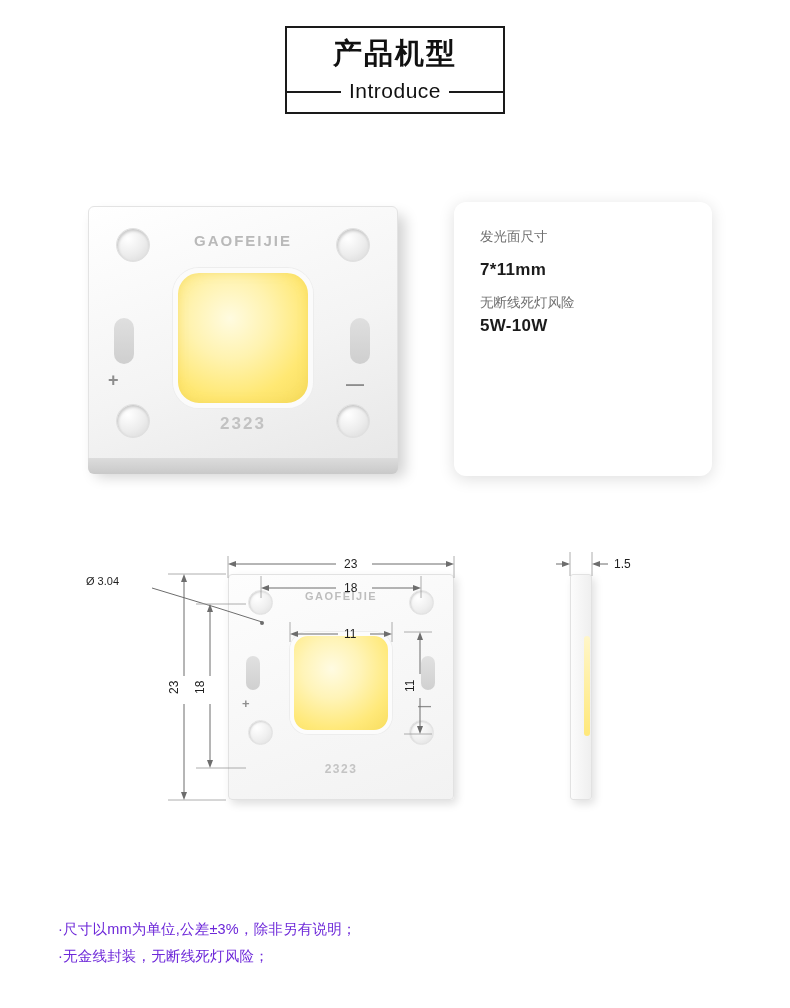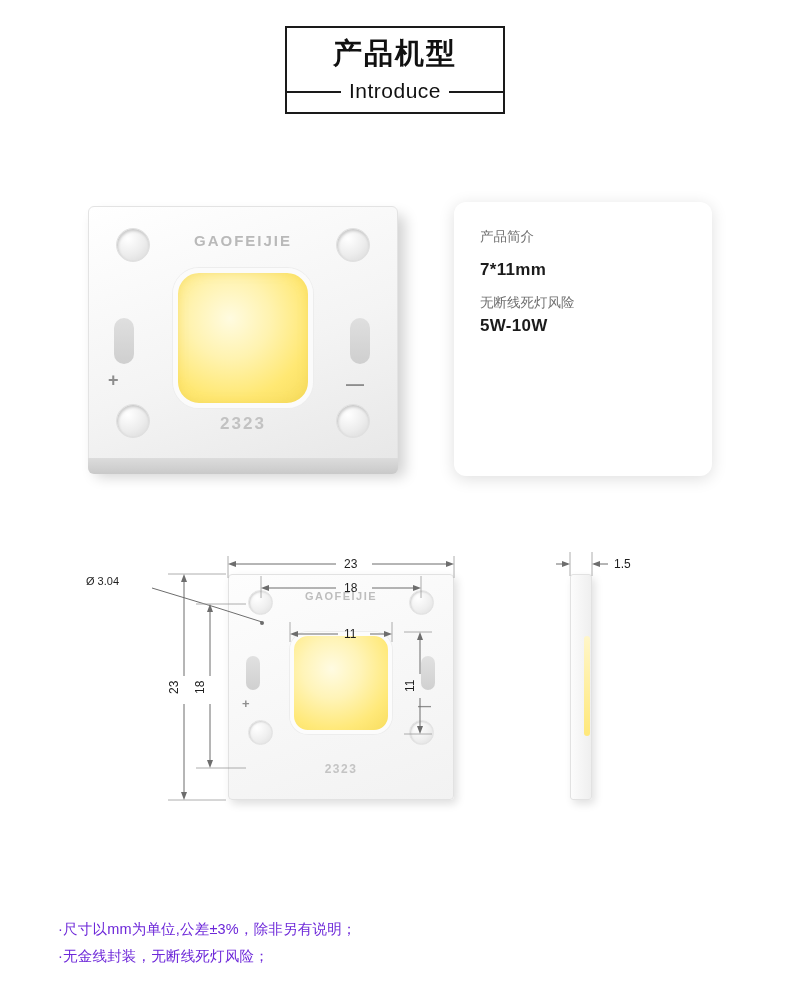--- a/index.html
+++ b/index.html
@@ -357,21 +357,21 @@
     <div class="hole hole-bl"></div>
     <div class="hole hole-br"></div>
     <div class="pad pad-left"></div>
     <div class="pad pad-right"></div>
     <div class="sign sign-plus">+</div>
     <div class="sign sign-minus">—</div>
   </div>
 
   <div class="spec-card">
     <div class="spec-row">
-      <div class="spec-label">产品简介</div>
+      <div class="spec-label">发光面尺寸</div>
     </div>
     <div class="spec-row">
       <div class="spec-value">7*11mm</div>
     </div>
     <div class="spec-row">
       <div class="spec-label">无断线死灯风险</div>
       <div class="spec-value">5W-10W</div>
     </div>
   </div>
 

